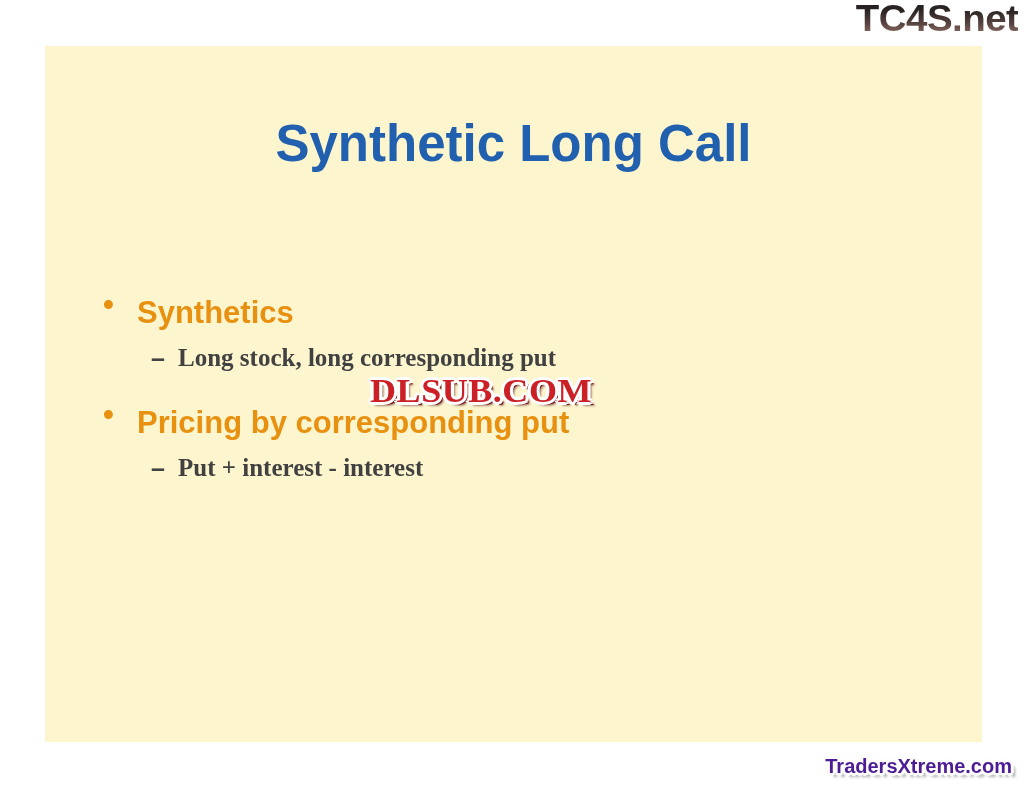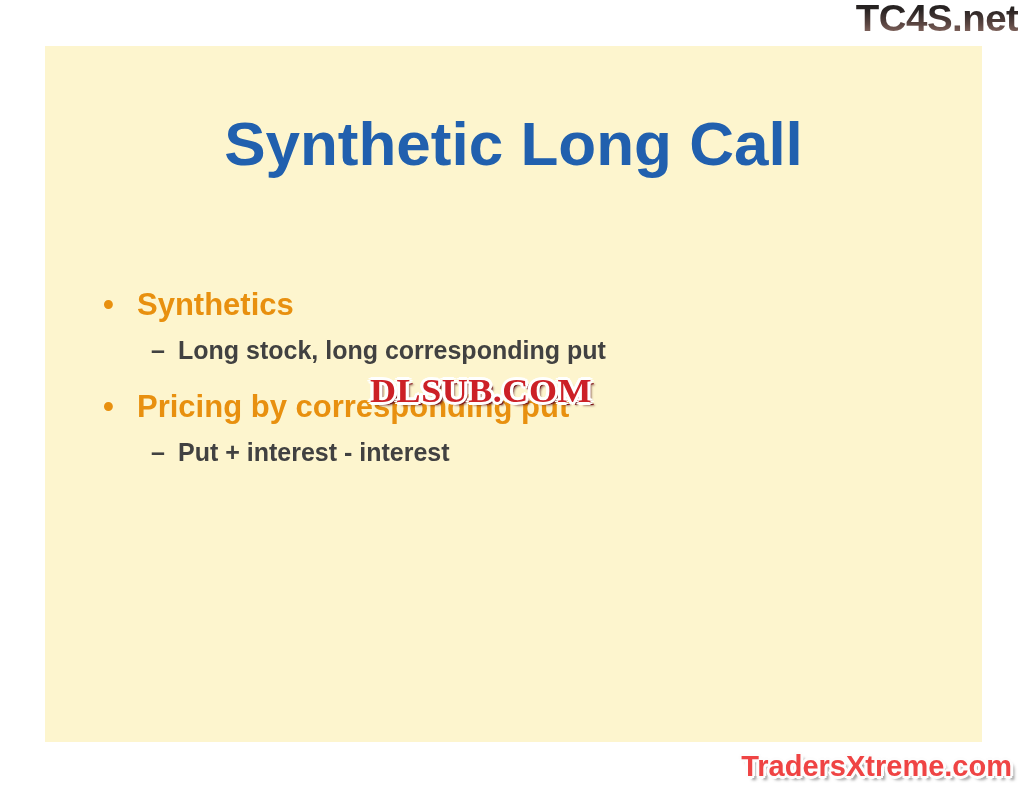--- a/index.html
+++ b/index.html
@@ -55,21 +55,21 @@
   
   #slide-title {
     position: absolute;
     left: 0;
     right: 0;
     top: 68px;
     text-align: center;
     color: #2160ae;
     font-family: "Liberation Sans", sans-serif;
     font-weight: bold;
-    font-size: 62px;
+    font-size: 51px;
     line-height: 60px;
     letter-spacing: 0px;
     white-space: nowrap;
   }
 
   
   #body-list {
     position: absolute;
     left: 58px;
     top: 240px;
@@ -88,39 +88,39 @@
     font-size: 31px;
     line-height: 38px;
   }
   .bullet-l1 .marker {
     width: 34px;
     flex: 0 0 34px;
     text-align: left;
     font-size: 31px;
     line-height: 38px;
   }
-  .bullet-l1 .text { flex: 1 1 auto; }
+  .bullet-l1 .text { flex: 1 1 auto; margin-top: 8px; }
 
   .bullet-l2 {
     display: flex;
     align-items: flex-start;
     color: #414141;
     font-family: "Liberation Sans", sans-serif;
     font-weight: bold;
     font-size: 25px;
     line-height: 32px;
     margin-top: 10px;
     padding-left: 48px;
   }
   .bullet-l2 .marker {
     width: 27px;
     flex: 0 0 27px;
     text-align: left;
   }
-  .bullet-l2 .text { flex: 1 1 auto; }
+  .bullet-l2 .text { flex: 1 1 auto; font-family: Liberation Serif, serif; }
 
   
   #dlsub-watermark {
     position: absolute;
     left: 370px;
     top: 374px;
     font-family: "Liberation Serif", serif;
     font-weight: bold;
     font-size: 34px;
     line-height: 34px;
@@ -143,24 +143,24 @@
        3px  3px 0 #8e1418;
   }
 
   
   #traders-watermark {
     position: absolute;
     right: 12px;
     bottom: 8px;
     font-family: "Liberation Sans", sans-serif;
     font-weight: bold;
-    font-size: 29px;
+    font-size: 20px;
     line-height: 34px;
     letter-spacing: 0px;
-    color: #ef4444;
+    color: #4c1d95;
     white-space: nowrap;
     user-select: none;
     text-shadow:
       -2px -2px 0 #fdfdfd,
        2px -2px 0 #fdfdfd,
       -2px  2px 0 #fdfdfd,
        2px  2px 0 #fdfdfd,
       -3px  0   0 #fdfdfd,
        3px  0   0 #fdfdfd,
        0   -3px 0 #fdfdfd,

